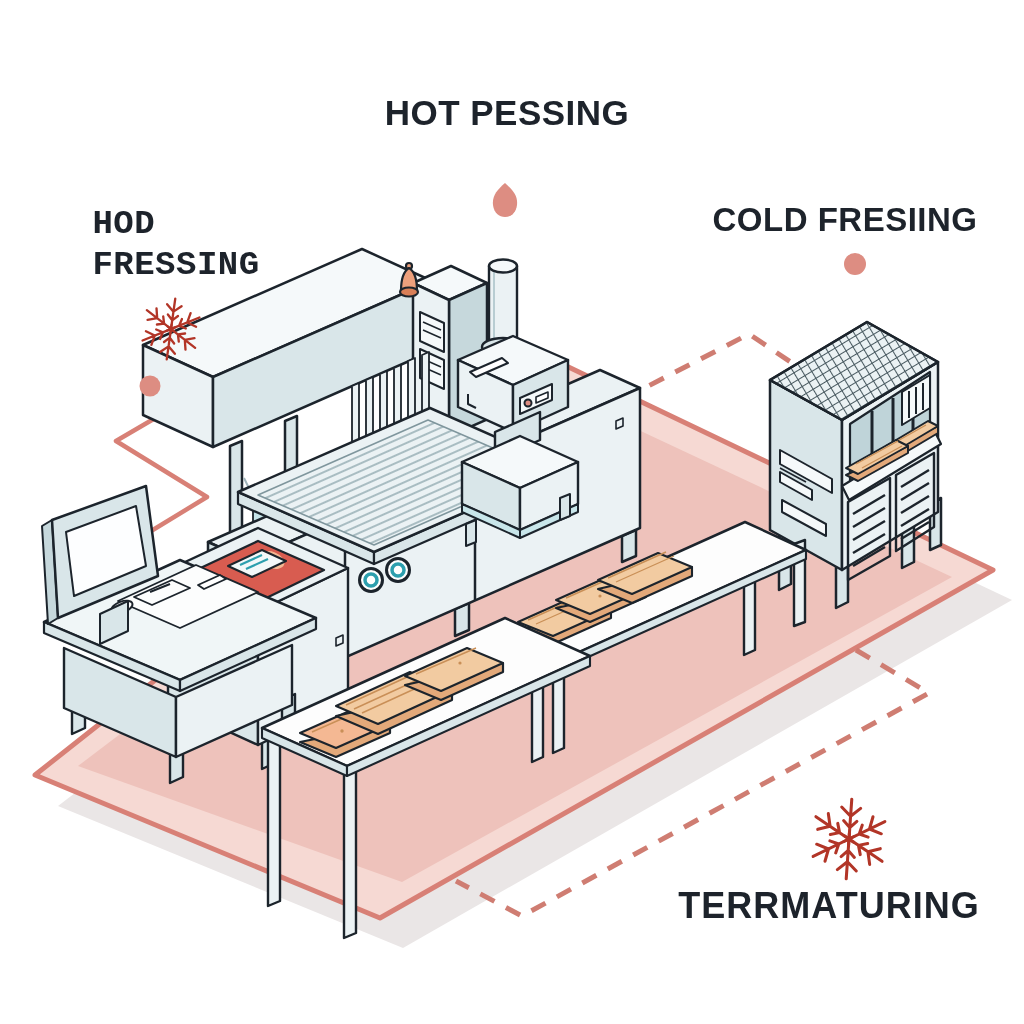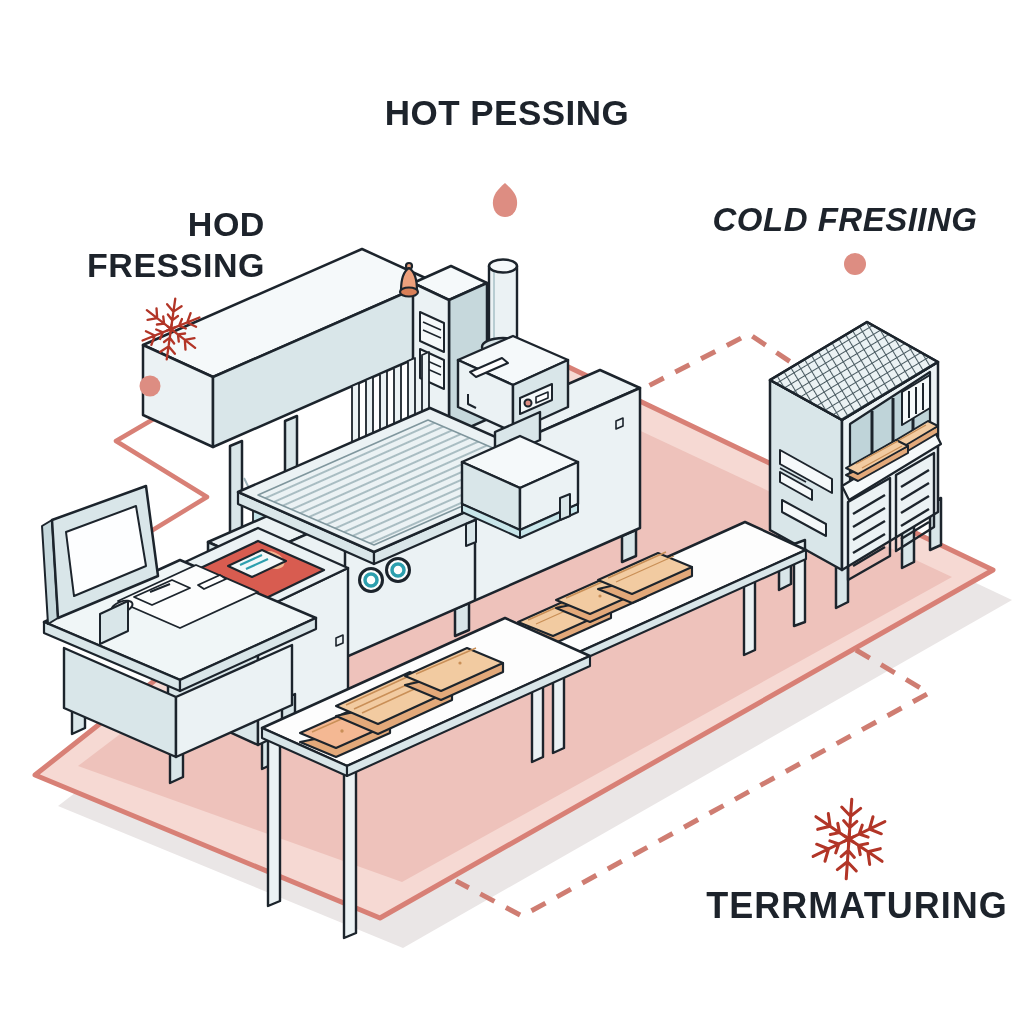--- a/index.html
+++ b/index.html
@@ -1,24 +1,24 @@
 <!DOCTYPE html>
 <html style="--text: #1d232b; --ink: #1c242c; --light: #ebf2f4; --lighter: #f5f9fa; --mid: #d9e6e9; --dark: #c6d8dc; --recess: #bfd4d9; --floor: #f6d9d3; --floorInner: #eec2bb; --floorEdge: #d88076; --shadow: #eae6e6; --dash: #cf7d72; --dot: #dd8d82; --snow: #b23527; --red: #d85c50; --peach: #f4b893; --lamp: #eda07c; --wood: #f2cba1; --woodDark: #c98f57; --woodSide: #e3a97a; --teal: #2d9fae; --screen: #fdfeff;"><head>
 <meta charset="utf-8">
 <style>
   html,body{margin:0;padding:0;background:#ffffff;}
   .stage{position:relative;width:1024px;height:1024px;background:#ffffff;overflow:hidden;
          font-family:"Liberation Sans",sans-serif;}
   .stage svg{position:absolute;left:0;top:0;}
-  .label{position:absolute;transform:translateX(-50%);text-align:right;white-space:nowrap;
+  .label{position:absolute;transform:translateX(-50%);text-align:left;white-space:nowrap;
          font-weight:700;color:var(--text);letter-spacing:.5px;line-height:1.2;}
   .lbl-top{left:507px;top:92px;font-size:35px;}
-  .lbl-left{left:176px;top:204px;font-size:34px;}
-  .lbl-right{left:845px;top:200px;font-size:33px;font-style:italic;}
-  .lbl-bottom{left:857px;top:884px;font-size:36px;letter-spacing:1px;}
+  .lbl-left{left:176px;top:204px;font-size:34px;font-family:Liberation Mono, monospace;}
+  .lbl-right{left:845px;top:200px;font-size:33px;}
+  .lbl-bottom{left:829px;top:884px;font-size:36px;letter-spacing:1px;}
 </style>
 </head>
 <body>
 
 <div class="stage">
 
 <svg viewBox="0 0 1024 1024" width="1024" height="1024">
   <defs>
     <pattern id="mesh" width="8" height="8" patternUnits="userSpaceOnUse" patternTransform="rotate(-31)">
       <path d="M0,0.5 L8,0.5 M0.5,0 L0.5,8" stroke="#47585f" stroke-width="1.1"></path>

